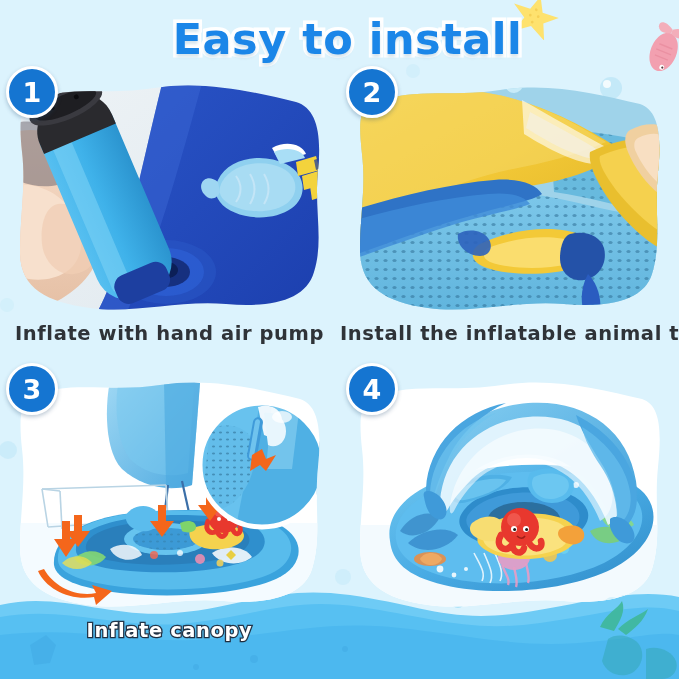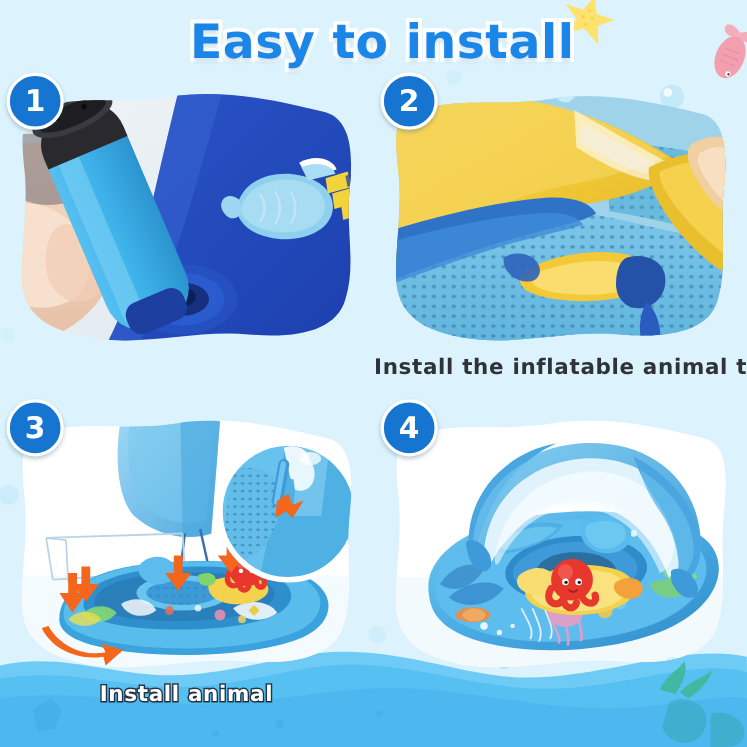--- a/index.html
+++ b/index.html
@@ -226,20 +226,21 @@
                 <ellipse cx="91" cy="17" rx="33" ry="10" fill="#1e1e22"></ellipse>
                 <circle cx="104" cy="14" r="2.4" fill="#0b0b0e"></circle>
                 <circle cx="78" cy="15" r="2" fill="#0b0b0e"></circle>
                 <rect x="64" y="196" width="56" height="30" rx="12" fill="#1d3fa0"></rect>
               </g>
             </g>
           </svg>
         </div>
       </div>
       <div class="badge">1</div>
+      <div class="caption">Inflate with hand air pump</div>
     </div>
 
     <div class="cell c2">
       <div class="photo-wrap">
         <div class="photo">
           <svg viewBox="0 0 312 242" preserveAspectRatio="none">
             <defs>
               <clipPath id="blob2">
                 <path d="M14 30 C52 10 96 22 146 14 C196 6 244 18 286 28 C304 34 308 58 304 96
                          C300 134 308 166 298 198 C290 224 256 232 210 228 C162 224 118 238 74 232
@@ -416,21 +417,21 @@
                   <path d="M238 82 l10 -6 l4 10 l10 -4 l-10 16 l-6 -6 l-10 6 Z" fill="#f4661b"></path>
                   <ellipse cx="268" cy="44" rx="10" ry="6" fill="#ffffff" opacity=".75"></ellipse>
                 </g>
                 <circle cx="248" cy="92" r="62" fill="none" stroke="#ffffff" stroke-width="5"></circle>
               </g>
             </g>
           </svg>
         </div>
       </div>
       <div class="badge">3</div>
-      <div class="caption">Install animal</div>
+      <div class="caption">Inflate canopy</div>
     </div>
 
     <div class="cell c4">
       <div class="photo-wrap">
         <div class="photo">
           <svg viewBox="0 0 312 242" preserveAspectRatio="none">
             <defs>
               <clipPath id="blob4">
                 <path d="M16 26 C54 8 98 20 148 12 C198 4 246 16 288 26 C306 32 308 56 304 94
                          C300 132 308 164 298 196 C290 222 256 232 210 228 C162 224 118 238 74 232

